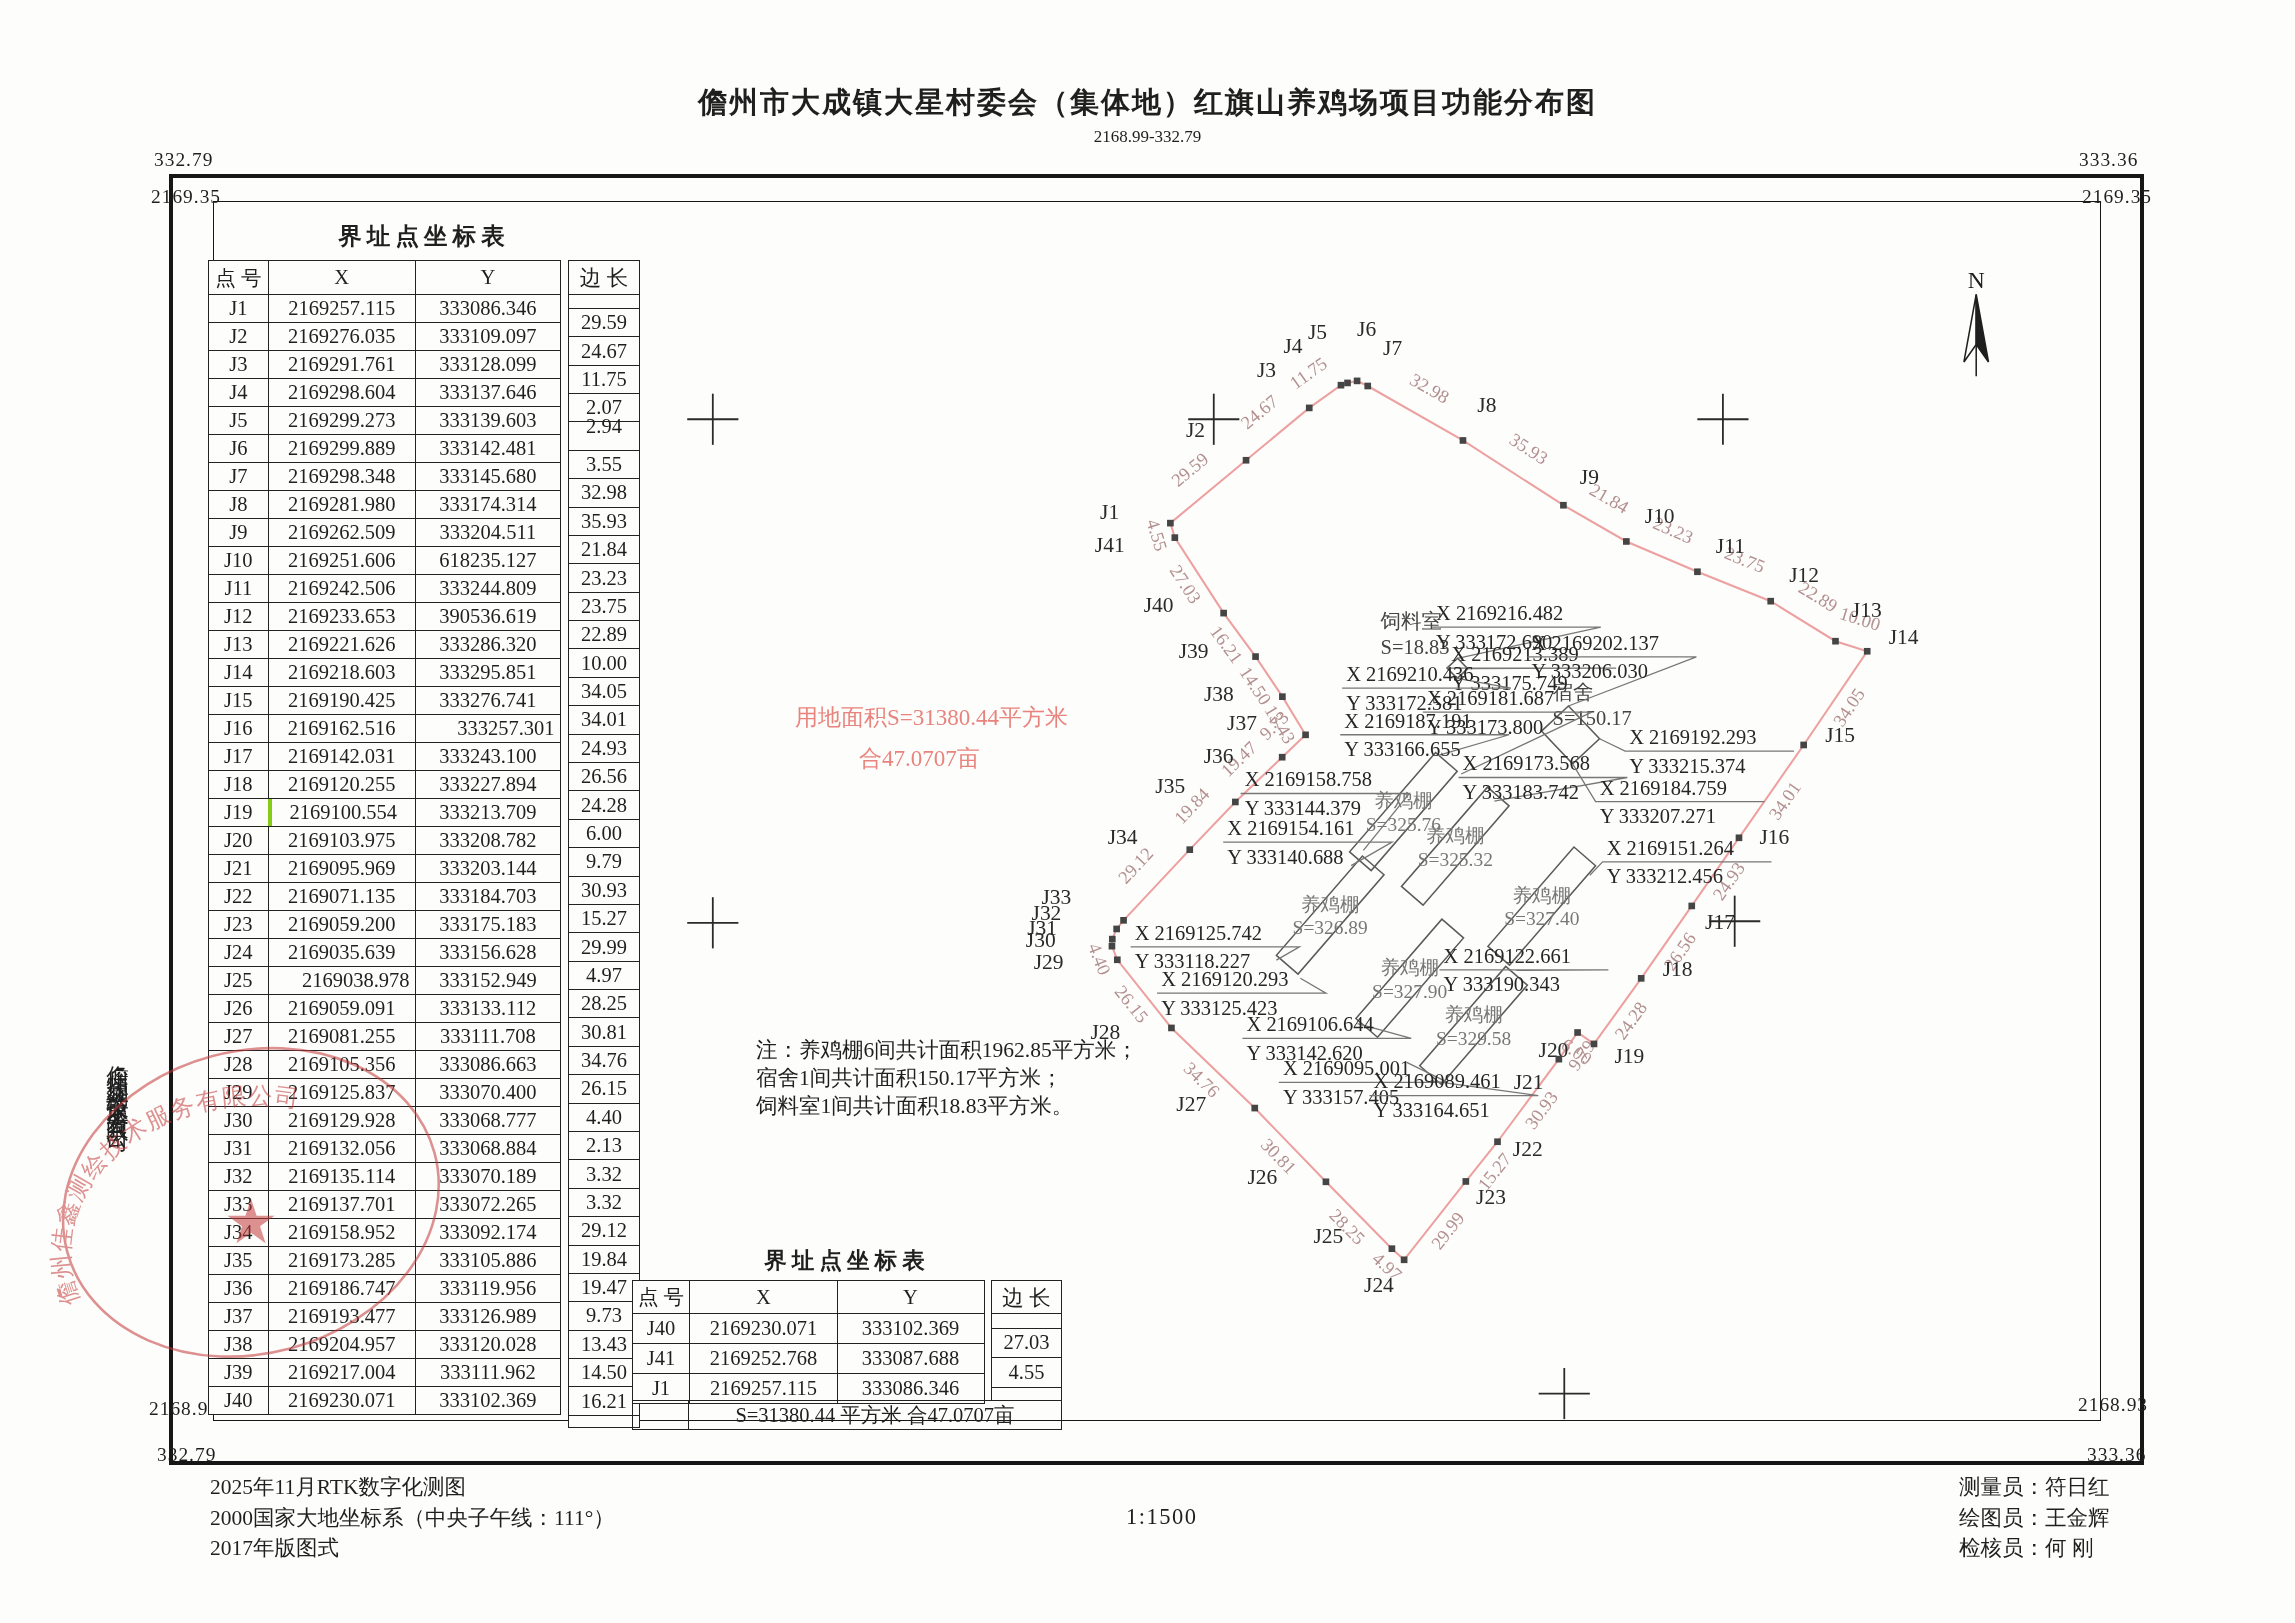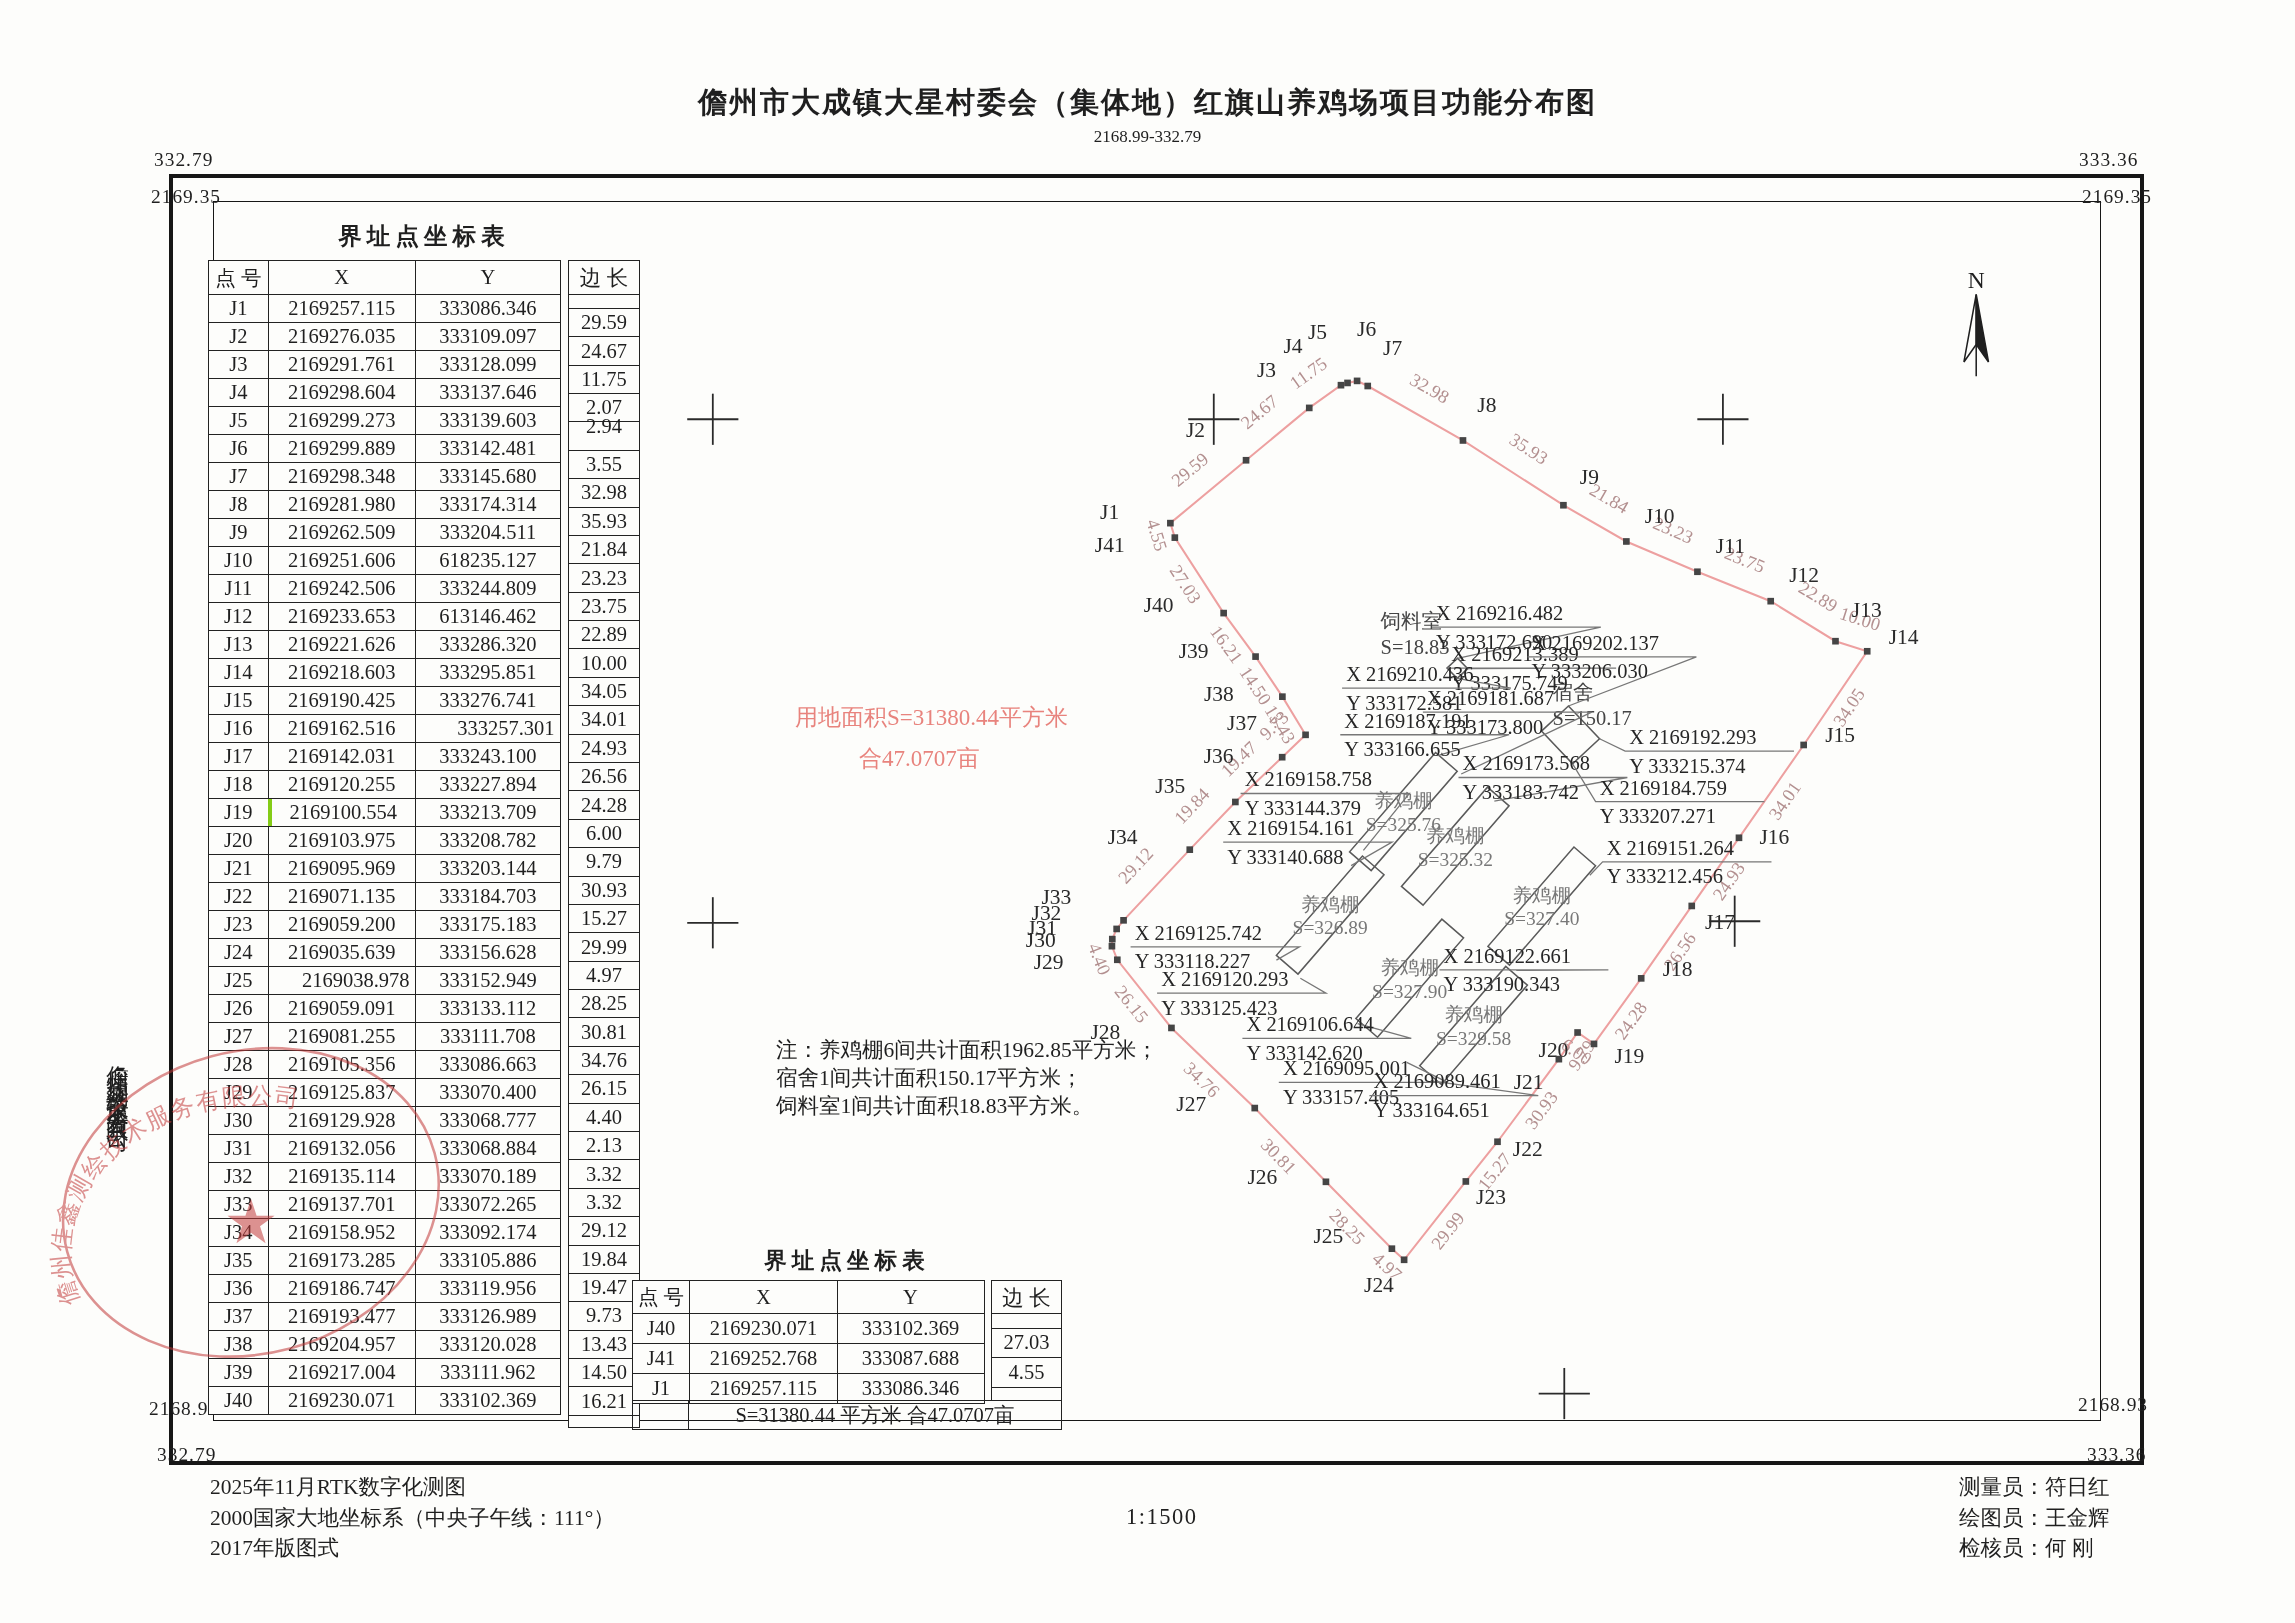--- a/index.html
+++ b/index.html
@@ -371,21 +371,21 @@
           <div style="width:146px;border-left:1px solid #222;">618235.127</div>
         </div>
         <div class="trow" style="height:28px;border-top:1px solid #222;">
           <div style="width:59px;">J11</div>
           <div style="width:148px;border-left:1px solid #222;">2169242.506</div>
           <div style="width:146px;border-left:1px solid #222;">333244.809</div>
         </div>
         <div class="trow" style="height:28px;border-top:1px solid #222;">
           <div style="width:59px;">J12</div>
           <div style="width:148px;border-left:1px solid #222;">2169233.653</div>
-          <div style="width:146px;border-left:1px solid #222;">613146.462</div>
+          <div style="width:146px;border-left:1px solid #222;">390536.619</div>
         </div>
         <div class="trow" style="height:28px;border-top:1px solid #222;">
           <div style="width:59px;">J13</div>
           <div style="width:148px;border-left:1px solid #222;">2169221.626</div>
           <div style="width:146px;border-left:1px solid #222;">333286.320</div>
         </div>
         <div class="trow" style="height:28px;border-top:1px solid #222;">
           <div style="width:59px;">J14</div>
           <div style="width:148px;border-left:1px solid #222;">2169218.603</div>
           <div style="width:146px;border-left:1px solid #222;">333295.851</div>
@@ -639,21 +639,21 @@
       </div>
     <div class="abs" style="left:0;top:120px;width:430px;height:30px;border:1.5px solid #222;box-sizing:border-box;display:flex;">
       <div style="width:56px;border-right:1px solid #222;box-sizing:border-box;"></div>
       <div style="flex:1;display:flex;align-items:center;justify-content:center;font-size:20.5px;">S=31380.44 平方米 合47.0707亩</div>
     </div>
   </div>
 
   <div class="abs" style="left:795px;top:702px;font-size:23px;color:#e8837d;">用地面积S=31380.44平方米</div>
   <div class="abs" style="left:859px;top:743px;font-size:23px;color:#e8837d;">合47.0707亩</div>
 
-  <div class="abs note" style="left:776px;top:1037px;">
+  <div class="abs note" style="left:756px;top:1037px;">
     <div>注：养鸡棚6间共计面积1962.85平方米；</div>
     <div>宿舍1间共计面积150.17平方米；</div>
     <div>饲料室1间共计面积18.83平方米。</div>
   </div>
 
   <div class="abs meta" style="left:210px;top:1472px;">
     <div>2025年11月RTK数字化测图</div>
     <div>2000国家大地坐标系（中央子午线：111°）</div>
     <div>2017年版图式</div>
   </div>

